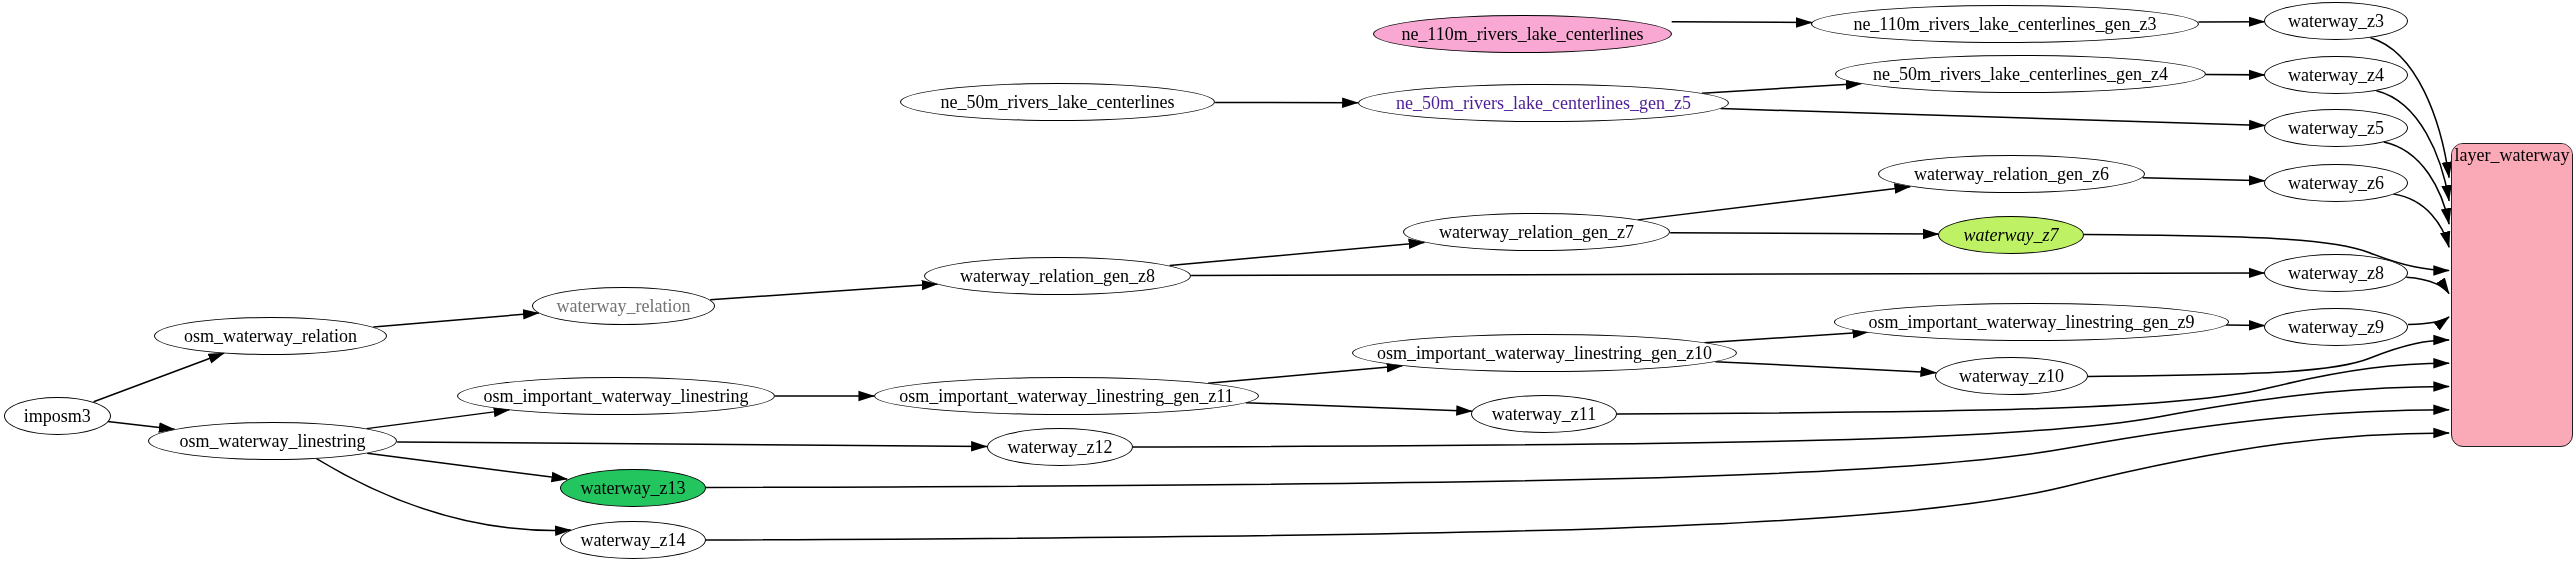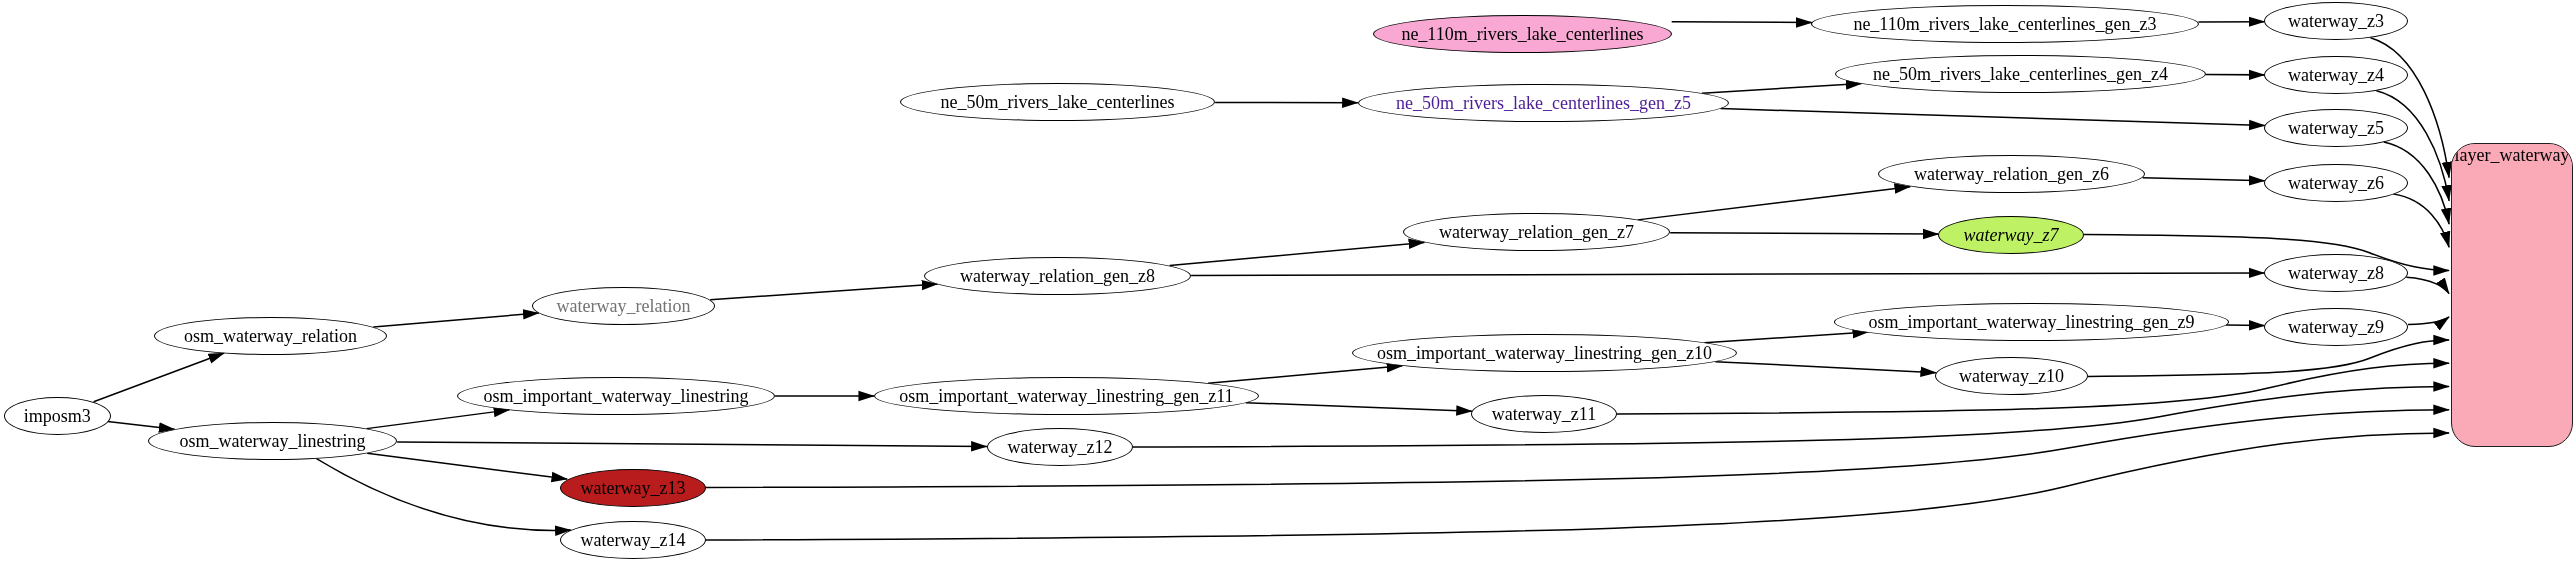--- a/index.html
+++ b/index.html
@@ -3,21 +3,21 @@
 <meta charset="utf-8">
 <style>
   html,body{margin:0;padding:0;background:#ffffff;}
   body{width:2576px;height:565px;position:relative;overflow:hidden;
        font-family:"Liberation Serif","DejaVu Serif",serif;}
   .canvas{position:absolute;left:0;top:0;width:2576px;height:565px;}
   #edge-layer{position:absolute;left:0;top:0;width:2576px;height:565px;}
   .node{position:absolute;border-radius:50%;display:flex;align-items:center;
         justify-content:center;font-size:18px;line-height:1;white-space:nowrap;
         box-sizing:border-box;z-index:2;}
-  .record{position:absolute;border-radius:24px;overflow:hidden;box-sizing:border-box;z-index:2;}
+  .record{position:absolute;border-radius:12px;overflow:hidden;box-sizing:border-box;z-index:2;}
   .cell{display:flex;align-items:center;justify-content:center;font-size:18px;
         box-sizing:border-box;}
 </style>
 </head>
 <body style="background: rgb(255, 255, 255);">
 
 <div class="canvas">
   <svg id="edge-layer" xmlns="http://www.w3.org/2000/svg" viewBox="0 0 3430 752" width="2576" height="565">
     <defs>
       <marker id="arrow" viewBox="0 0 22 16" markerWidth="22" markerHeight="16" markerUnits="userSpaceOnUse" refX="21" refY="8" orient="auto">
@@ -64,21 +64,21 @@
         <path d="M939,719 C1983.9,714.7175 2517.96,704.725 2750.16,647.625 C2982.3599999999997,590.525 3121.68,576.25 3261,576.25" fill="none" stroke="#000000" stroke-width="2" marker-end="url(#arrow)"></path>
       </g>
   </svg>
 
   <div id="nodes">
       <div class="node" style="left: 3.8px; top: 397px; width: 107px; height: 38px; background: rgb(255, 255, 255); border: 1.5px solid rgb(0, 0, 0); color: rgb(0, 0, 0);">imposm3</div>
       <div class="node" style="left: 154px; top: 317px; width: 233px; height: 38px; background: rgb(255, 255, 255); border: 1.5px solid rgb(0, 0, 0); color: rgb(0, 0, 0);">osm_waterway_relation</div>
       <div class="node" style="left: 148px; top: 422px; width: 249px; height: 38px; background: rgb(255, 255, 255); border: 1.5px solid rgb(0, 0, 0); color: rgb(0, 0, 0);">osm_waterway_linestring</div>
       <div class="node" style="left: 532px; top: 287px; width: 183px; height: 38px; background: rgb(255, 255, 255); border: 1.5px solid rgb(0, 0, 0); color: #737373;">waterway_relation</div>
       <div class="node" style="left: 457px; top: 377px; width: 318px; height: 38px; background: rgb(255, 255, 255); border: 1.5px solid rgb(0, 0, 0); color: rgb(0, 0, 0);">osm_important_waterway_linestring</div>
-      <div class="node" style="left: 560px; top: 469px; width: 146px; height: 38px; background: #b91c1c; border: 1.5px solid rgb(0, 0, 0); color: rgb(0, 0, 0);">waterway_z13</div>
+      <div class="node" style="left: 560px; top: 469px; width: 146px; height: 38px; background: #22c55e; border: 1.5px solid rgb(0, 0, 0); color: rgb(0, 0, 0);">waterway_z13</div>
       <div class="node" style="left: 560px; top: 521px; width: 146px; height: 38px; background: rgb(255, 255, 255); border: 1.5px solid rgb(0, 0, 0); color: rgb(0, 0, 0);">waterway_z14</div>
       <div class="node" style="left: 900px; top: 83px; width: 315px; height: 38px; background: rgb(255, 255, 255); border: 1.5px solid rgb(0, 0, 0); color: rgb(0, 0, 0);">ne_50m_rivers_lake_centerlines</div>
       <div class="node" style="left: 924px; top: 257px; width: 267px; height: 38px; background: rgb(255, 255, 255); border: 1.5px solid rgb(0, 0, 0); color: rgb(0, 0, 0);">waterway_relation_gen_z8</div>
       <div class="node" style="left: 874px; top: 377px; width: 385px; height: 38px; background: rgb(255, 255, 255); border: 1.5px solid rgb(0, 0, 0); color: rgb(0, 0, 0);">osm_important_waterway_linestring_gen_z11</div>
       <div class="node" style="left: 987px; top: 428px; width: 146px; height: 38px; background: rgb(255, 255, 255); border: 1.5px solid rgb(0, 0, 0); color: rgb(0, 0, 0);">waterway_z12</div>
       <div class="node" style="left: 1373px; top: 15px; width: 299px; height: 38px; background: #f9a8d4; border: 1.5px solid rgb(0, 0, 0); color: rgb(0, 0, 0);">ne_110m_rivers_lake_centerlines</div>
       <div class="node" style="left: 1358px; top: 84px; width: 371px; height: 38px; background: rgb(255, 255, 255); border: 1.5px solid rgb(0, 0, 0); color: #4c1d95;">ne_50m_rivers_lake_centerlines_gen_z5</div>
       <div class="node" style="left: 1403px; top: 213px; width: 267px; height: 38px; background: rgb(255, 255, 255); border: 1.5px solid rgb(0, 0, 0); color: rgb(0, 0, 0);">waterway_relation_gen_z7</div>
       <div class="node" style="left: 1352px; top: 334px; width: 385px; height: 38px; background: rgb(255, 255, 255); border: 1.5px solid rgb(0, 0, 0); color: rgb(0, 0, 0);">osm_important_waterway_linestring_gen_z10</div>
       <div class="node" style="left: 1471px; top: 395px; width: 146px; height: 38px; background: rgb(255, 255, 255); border: 1.5px solid rgb(0, 0, 0); color: rgb(0, 0, 0);">waterway_z11</div>

